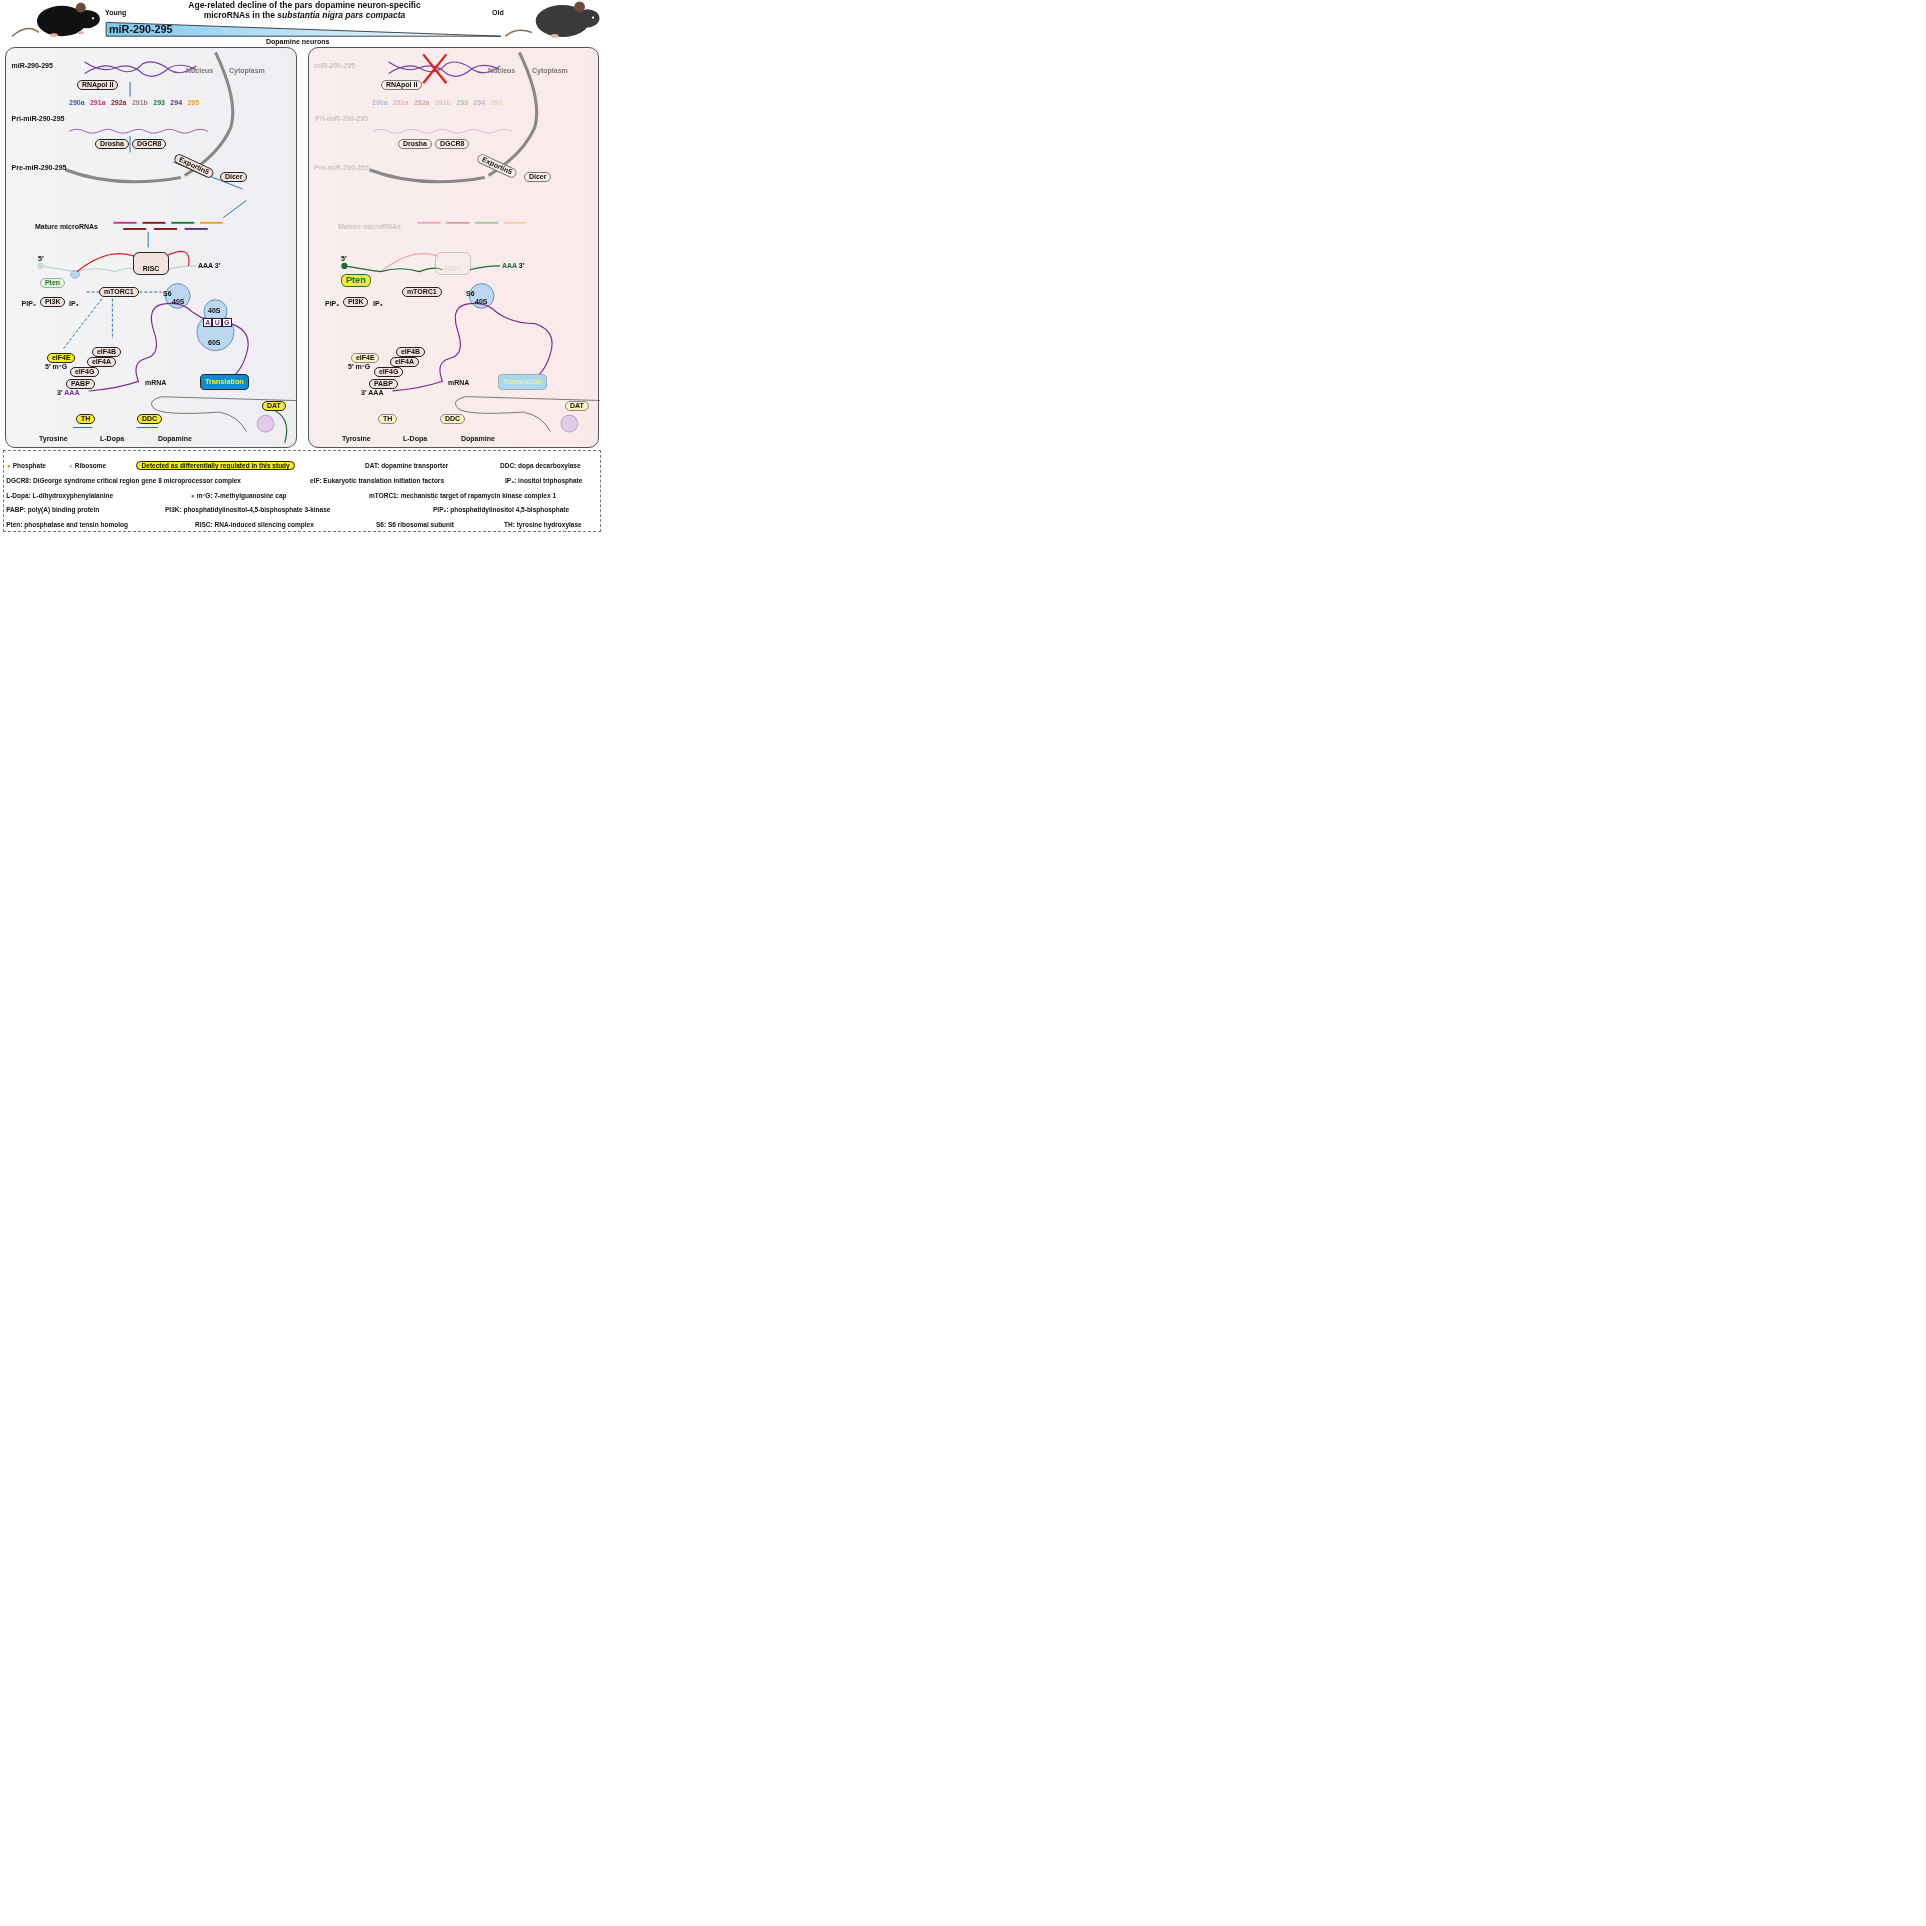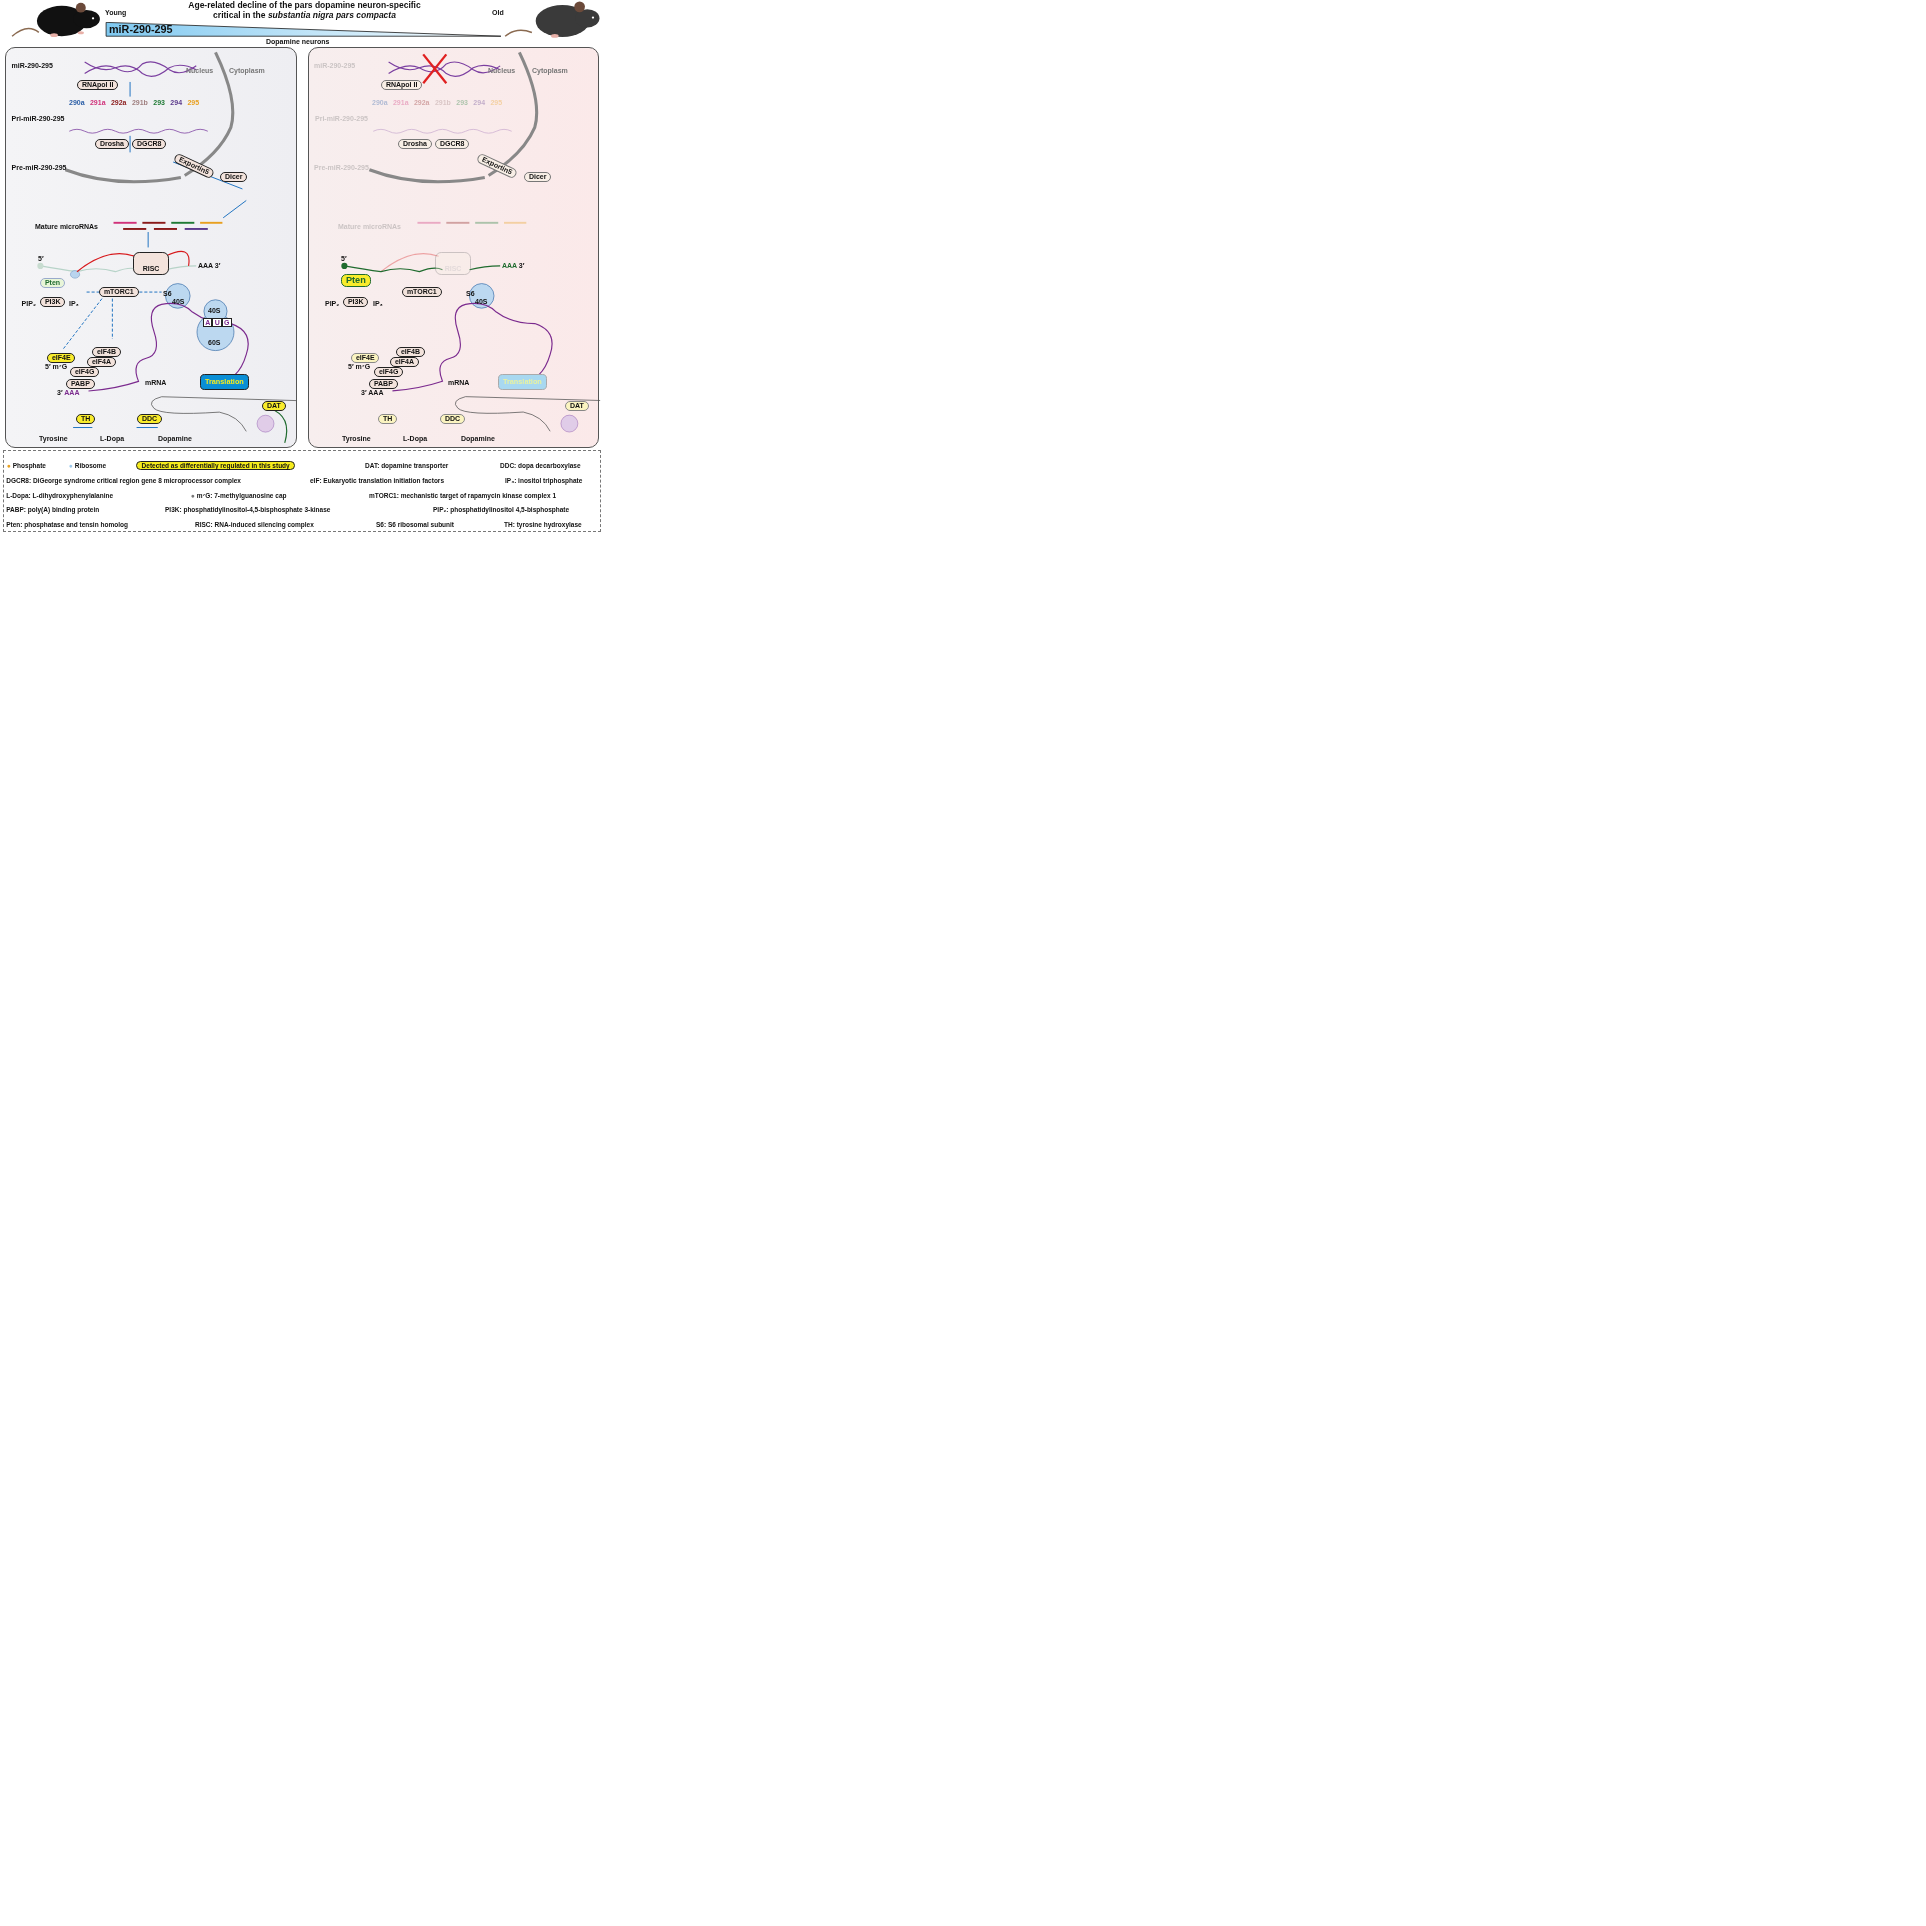--- a/index.html
+++ b/index.html
@@ -49,21 +49,21 @@
       <path d="M10,95 Q40,70 80,85" stroke="#8a6a50" stroke-width="4" fill="none"></path>
       <ellipse cx="160" cy="55" rx="70" ry="42" fill="#3a3a3a"></ellipse>
       <ellipse cx="225" cy="48" rx="32" ry="24" fill="#3a3a3a"></ellipse>
       <circle cx="205" cy="18" r="14" fill="#6b4a3a"></circle>
       <circle cx="240" cy="46" r="3" fill="#fff"></circle>
       <ellipse cx="140" cy="94" rx="10" ry="5" fill="#e8b0a8"></ellipse>
     </svg>
 </div>
 <div class="abs title">
   <div>Age-related decline of the pars dopamine neuron-specific</div>
-  <div><span>critical in the </span><i>substantia nigra pars compacta</i></div>
+  <div><span>microRNAs in the </span><i>substantia nigra pars compacta</i></div>
 </div>
 <div class="abs ageyoung">Young</div>
 <div class="abs ageold">Old</div>
 <svg class="abs wedge" width="397" height="14.6" viewBox="0 0 1030 38">
   <defs>
       <linearGradient id="wg" x1="0" x2="1">
         <stop offset="0" stop-color="#7ec8f0"></stop>
         <stop offset="1" stop-color="#ffffff"></stop>
       </linearGradient>
     </defs>

